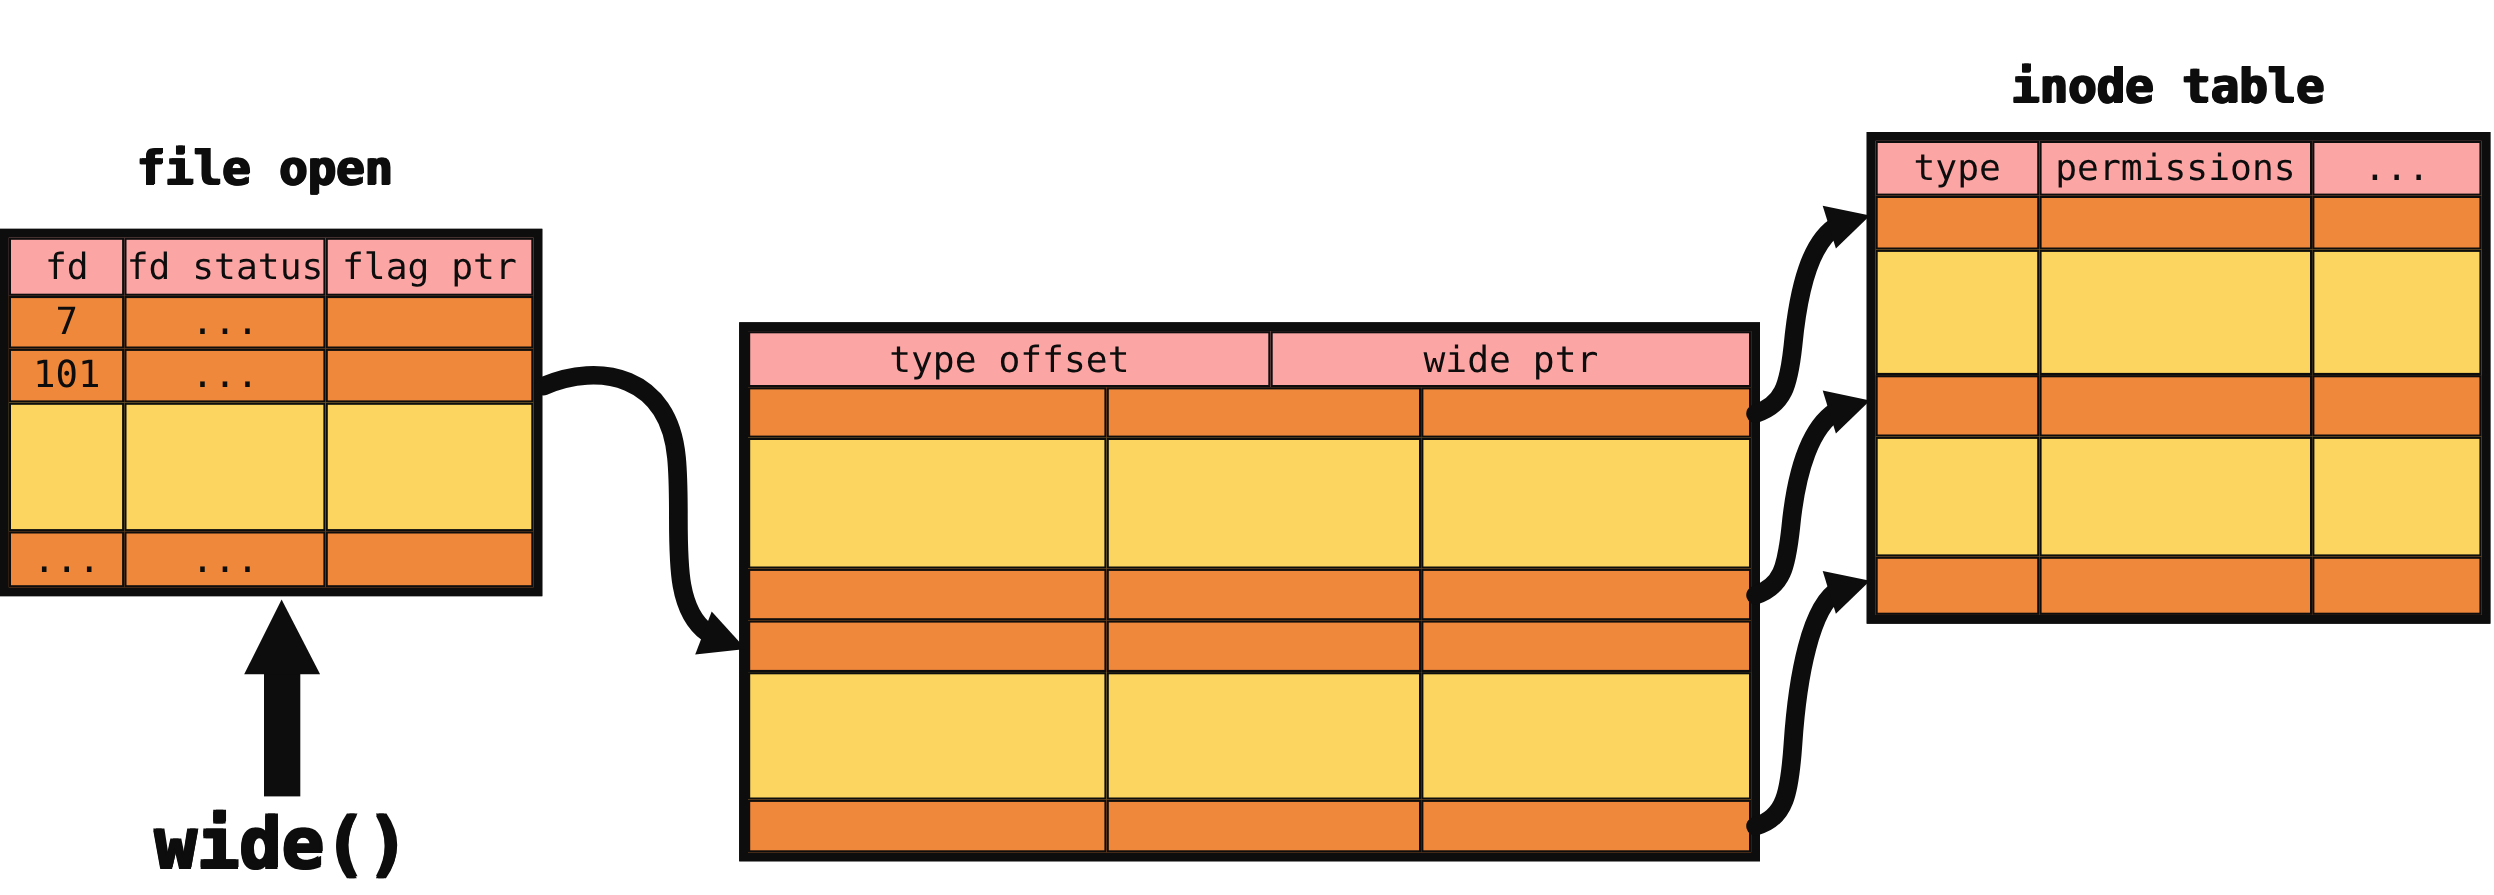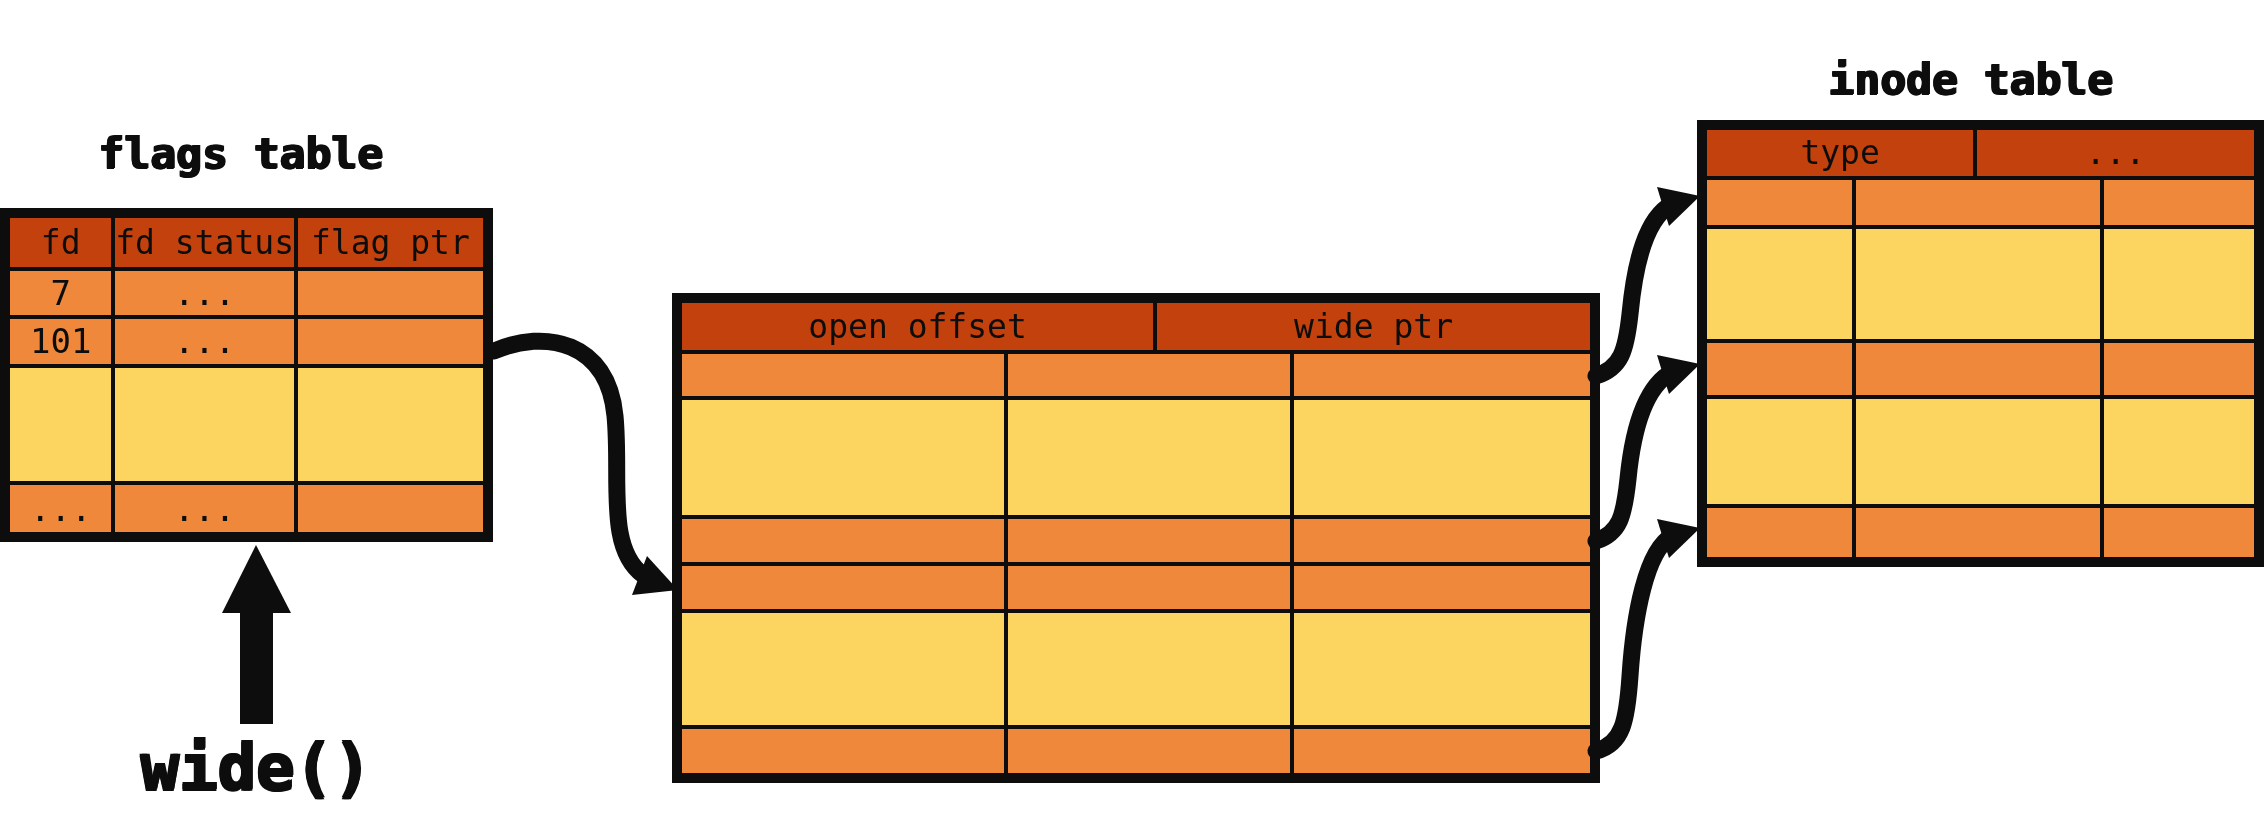--- a/index.html
+++ b/index.html
@@ -10,40 +10,40 @@
   .tbl{
     position:absolute;border:8px solid #0d0d0d;background:#0d0d0d;
     display:flex;flex-direction:column;box-sizing:border-box;
   }
   .row{display:flex;min-height:0;}
   .cell{
     border:2px solid #0d0d0d;box-sizing:border-box;min-width:0;
     display:flex;align-items:center;justify-content:center;
     font-size:34px;line-height:1;overflow:hidden;white-space:nowrap;
   }
-  .hdr .cell{background:#c2410c;font-size:33px;}
+  .hdr .cell{background:#fca5a5;font-size:33px;}
   .orange .cell{background:#f0883b;}
   .yellow .cell{background:#fbd560;}
   .title{
     position:absolute;text-align:center;font-weight:800;font-size:43px;line-height:1.3;
     color:#0d0d0d;text-shadow:2px 0 currentColor,0 1px currentColor,1px 1px currentColor;
     white-space:pre-line;
   }
   .fork-label{
     position:absolute;text-align:center;font-weight:800;font-size:64px;color:#0d0d0d;
     text-shadow:2.5px 0 currentColor,0 2px currentColor,2px 2px currentColor;
   }
   .overlay{position:absolute;left:0;top:0;width:2267px;height:814px;pointer-events:none;}
 </style>
 </head>
 <body>
 
 <div id="canvas">
 
-  <div class="title" style="left:30px;top:126px;width:420px;">flags table</div>
+  <div class="title" style="left:30px;top:126px;width:420px;">file open</div>
 
 
   <div class="title" style="left:1720px;top:-4px;width:500px;">
     <div>inode table</div>
     <div>(system wide)</div>
   </div>
 
   <div class="tbl" style="left:0px;top:208px;width:493px;height:334px;">
     <div class="row hdr" style="flex:50;justify-content:center;">
       <div class="cell" style="flex:104;">fd</div>
@@ -67,21 +67,21 @@
     </div>
     <div class="row orange" style="flex:48;">
       <div class="cell" style="flex:104;">...</div>
       <div class="cell" style="flex:183;">...</div>
       <div class="cell" style="flex:190;"></div>
     </div>
   </div>
 
   <div class="tbl" style="left:672px;top:293px;width:928px;height:490px;">
     <div class="row hdr" style="flex:47;">
-      <div class="cell" style="flex:332;">open offset</div>
+      <div class="cell" style="flex:332;">type offset</div>
       <div class="cell" style="flex:305;">wide ptr</div>
     </div>
     <div class="row orange" style="flex:43;">
       <div class="cell" style="flex:332;"></div>
       <div class="cell" style="flex:291;"></div>
       <div class="cell" style="flex:305;"></div>
     </div>
     <div class="row yellow" style="flex:110;">
       <div class="cell" style="flex:332;"></div>
       <div class="cell" style="flex:291;"></div>
@@ -105,20 +105,21 @@
     <div class="row orange" style="flex:44;">
       <div class="cell" style="flex:332;"></div>
       <div class="cell" style="flex:291;"></div>
       <div class="cell" style="flex:305;"></div>
     </div>
   </div>
 
   <div class="tbl" style="left:1697px;top:120px;width:567px;height:447px;">
     <div class="row hdr" style="flex:47;">
       <div class="cell" style="flex:152;">type</div>
+      <div class="cell" style="flex:257;">permissions</div>
       <div class="cell" style="flex:158;">...</div>
     </div>
     <div class="row orange" style="flex:46;">
       <div class="cell" style="flex:152;"></div>
       <div class="cell" style="flex:257;"></div>
       <div class="cell" style="flex:158;"></div>
     </div>
     <div class="row yellow" style="flex:108;">
       <div class="cell" style="flex:152;"></div>
       <div class="cell" style="flex:257;"></div>

